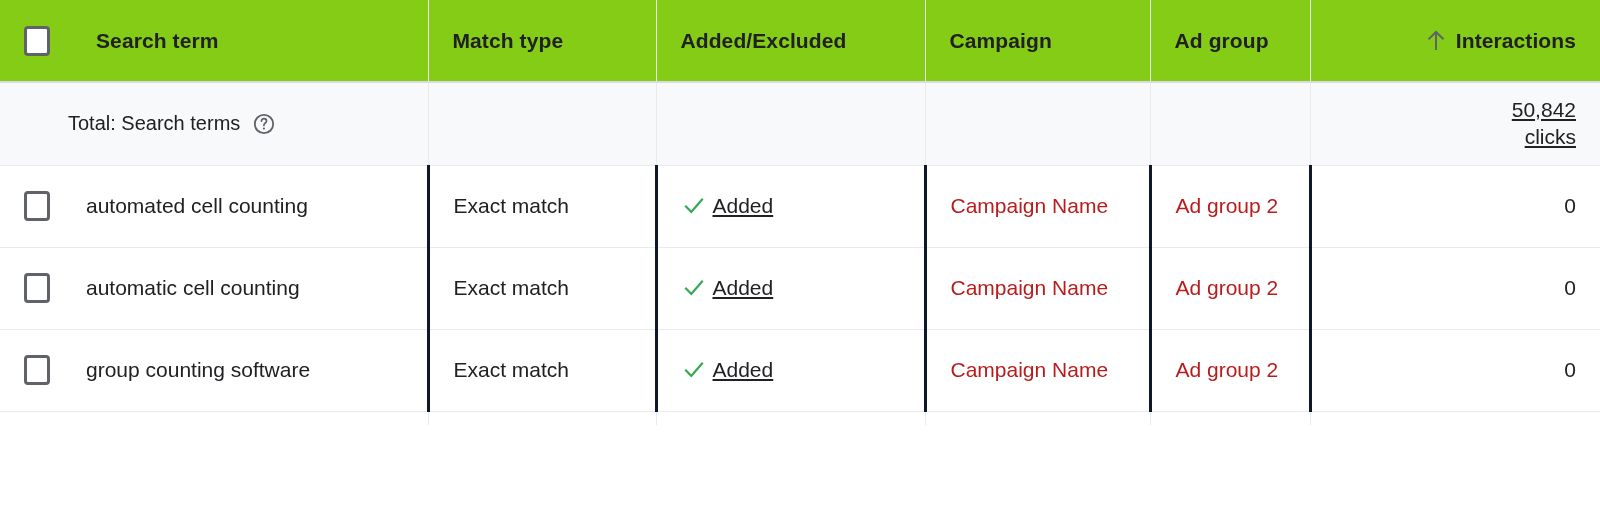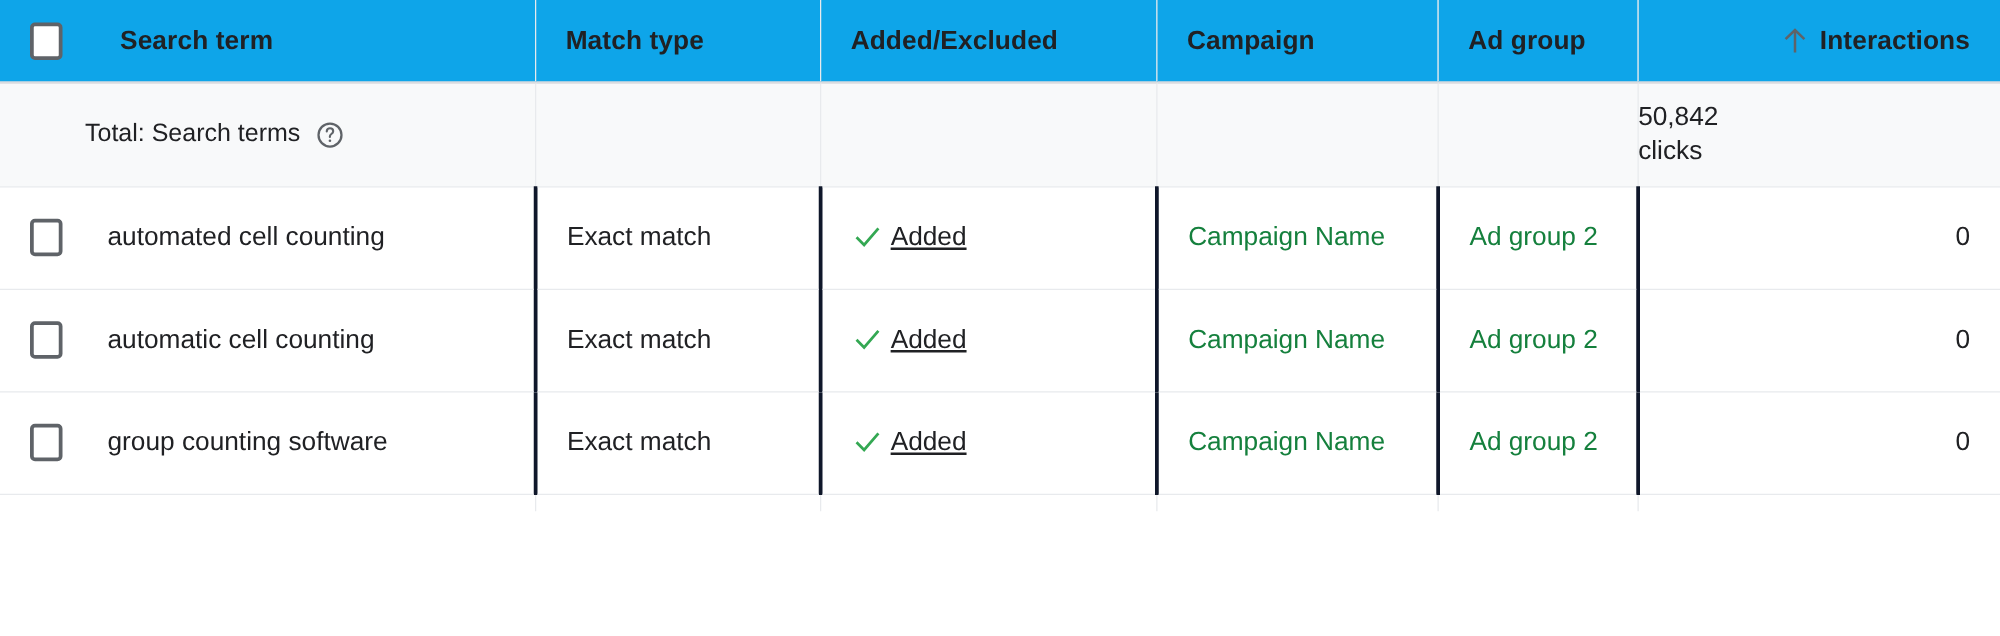--- a/index.html
+++ b/index.html
@@ -23,21 +23,21 @@
 
   
   .col-search  { width: 428px; }
   .col-match   { width: 228px; }
   .col-added   { width: 269px; }
   .col-camp    { width: 225px; }
   .col-adgroup { width: 160px; }
   .col-inter   { width: 290px; }
 
   
-  .hdr-row { height: 66px; background: #0ea5e9; }
+  .hdr-row { height: 82px; background: #84cc16; }
   .hdr-cell {
     border-bottom: 2px solid #dadce0;
     border-right: 1px solid #e8eaed;
     font-size: 21px;
     font-weight: 700;
     color: #202124;
     text-align: left;
     vertical-align: middle;
     padding: 0 0 0 24px;
     box-sizing: border-box;
@@ -105,44 +105,46 @@
     padding-left: 28px;
   }
   .help-icon {
     width: 24px;
     height: 24px;
     flex: 0 0 auto;
     display: inline-block;
   }
   .help-icon svg { display: block; }
   .total-metric {
+    text-align: right;
     padding: 0 24px 0 0;
     line-height: 1.28;
     font-size: 21px;
     color: #202124;
+    text-decoration: underline;
   }
 
   
   .data-row { height: 82px; background: #ffffff; }
   .data-cell {
     border-bottom: 1px solid #e8eaed;
     border-right: 3px solid #0f172a;
     font-size: 21px;
     color: #202124;
     vertical-align: middle;
     padding: 0 0 0 24px;
     box-sizing: border-box;
   }
   .data-cell.last { border-right: none; }
   .data-cell.numeric {
     text-align: right;
     padding: 0 24px 0 0;
   }
   .data-cell.link {
-    color: #15803d;
+    color: #b91c1c;
   }
   .data-cell.link span { cursor: pointer; }
 
   .term-inner {
     display: flex;
     align-items: center;
   }
   .term-text { padding-left: 0px; }
 
   .added-inner {

